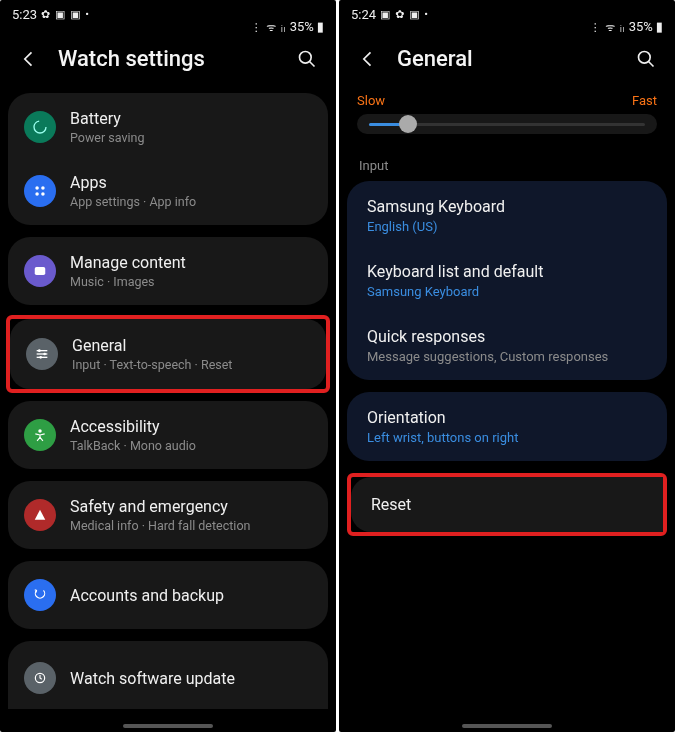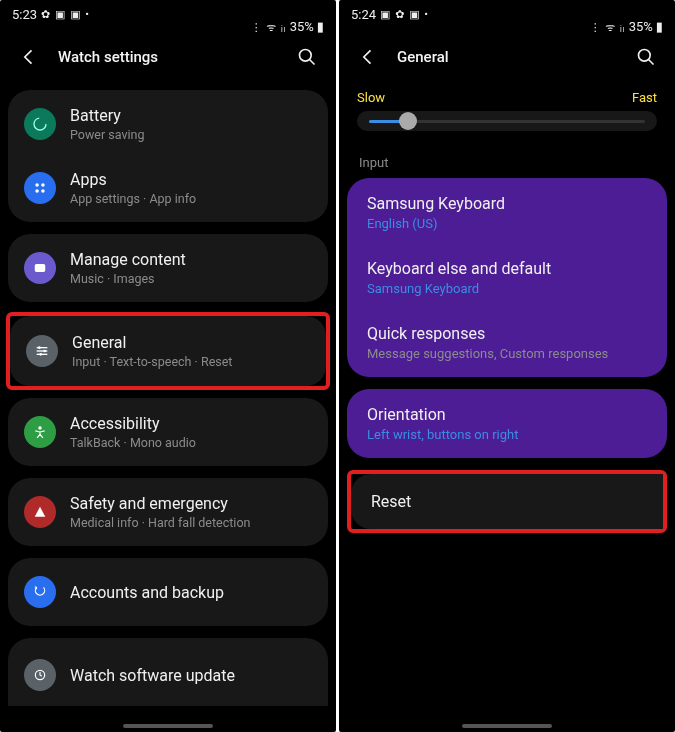--- a/index.html
+++ b/index.html
@@ -39,21 +39,21 @@
     padding: 18px 18px 22px 18px;
     gap: 18px;
   }
   .back-arrow {
     width: 22px; height: 22px;
     display: flex; align-items: center; justify-content: center;
     font-size: 22px; color: #eee;
   }
   .header-title {
     flex: 1;
-    font-size: 15px;
+    font-size: 22px;
     font-weight: 500;
     color: #f4f4f4;
   }
   .search-icon {
     width: 22px; height: 22px;
     display: flex; align-items: center; justify-content: center;
   }
   .scroll { flex:1; overflow:hidden; padding: 0 8px 0 8px; }
   .card {
     background: #181818;
@@ -104,21 +104,21 @@
     border-radius: 3px;
   }
   .phone { position: relative; }
 
   
   .slider-area {
     padding: 0 18px 14px 18px;
   }
   .slider-labels {
     display:flex; justify-content:space-between;
-    font-size:13px; color:#fde047; margin-bottom:6px;
+    font-size:13px; color:#f97316; margin-bottom:6px;
   }
   .slider-track {
     position:relative; height:20px;
     background:#181818; border-radius:18px;
     display:flex; align-items:center;
     padding:0 12px;
   }
   .slider-line {
     height:3px; width:100%; background:#333; border-radius:2px; position:relative;
   }
@@ -136,21 +136,21 @@
     padding: 10px 20px 8px 20px;
   }
   .r-item {
     padding: 14px 20px;
     display:flex; flex-direction:column; gap:3px;
   }
   .r-title { font-size:16px; color:#f0f0f0; }
   .r-sub { font-size:13px; color:#8b8b8b; }
   .r-sub.link { color:#3a8de0; }
   .r-card {
-    background:#4c1d95; border-radius:22px;
+    background:#0f172a; border-radius:22px;
     margin:0 8px 12px 8px;
     padding:2px 0;
   }
   .reset-wrap {
     margin: 0 8px 12px 8px;
   }
   .reset-highlight {
     border:4px solid #e02020;
     border-radius:6px;
   }
@@ -370,21 +370,21 @@
   </div>
 
   <div class="section-label">Input</div>
 
   <div class="r-card">
     <div class="r-item">
       <div class="r-title">Samsung Keyboard</div>
       <div class="r-sub link">English (US)</div>
     </div>
     <div class="r-item">
-      <div class="r-title">Keyboard else and default</div>
+      <div class="r-title">Keyboard list and default</div>
       <div class="r-sub link">Samsung Keyboard</div>
     </div>
     <div class="r-item">
       <div class="r-title">Quick responses</div>
       <div class="r-sub">Message suggestions, Custom responses</div>
     </div>
   </div>
 
   <div class="r-card">
     <div class="r-item">

